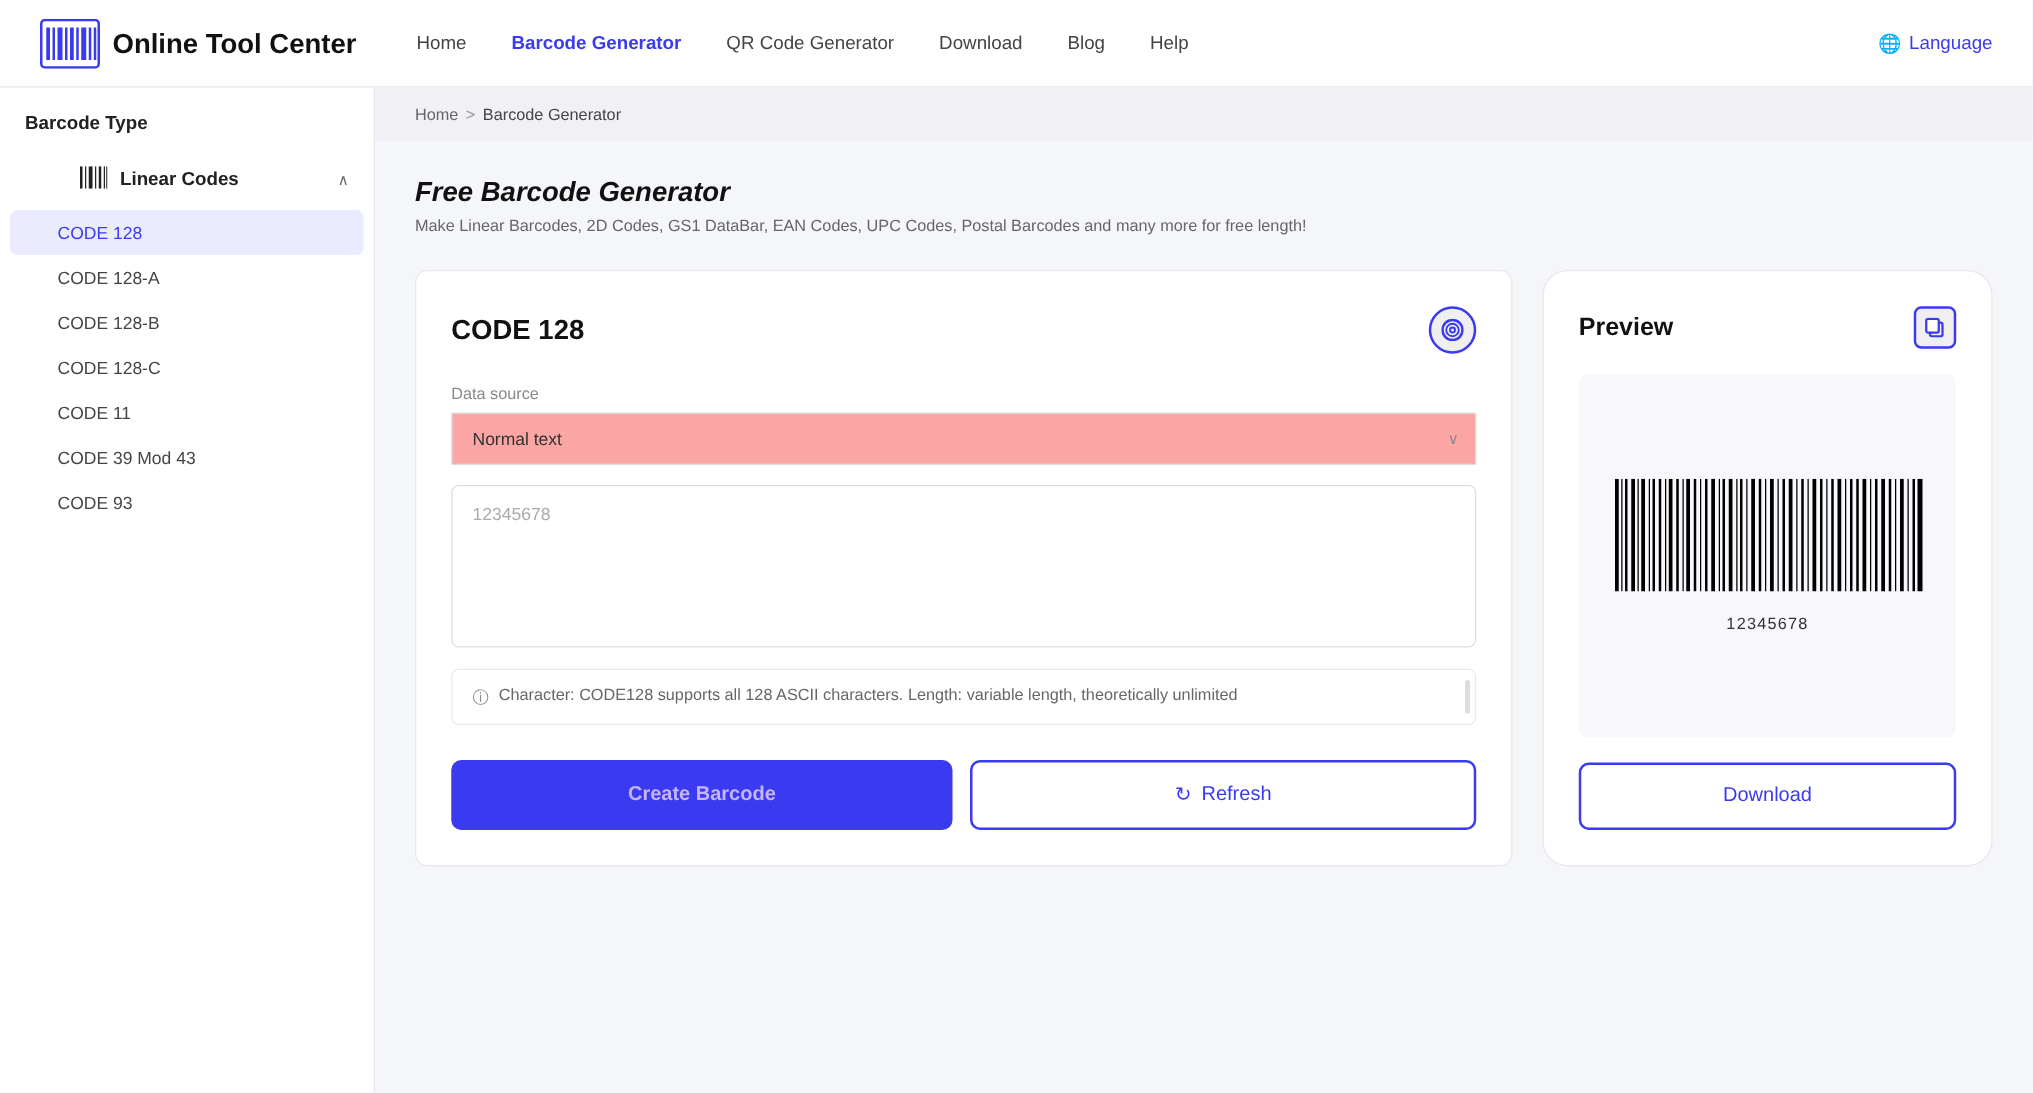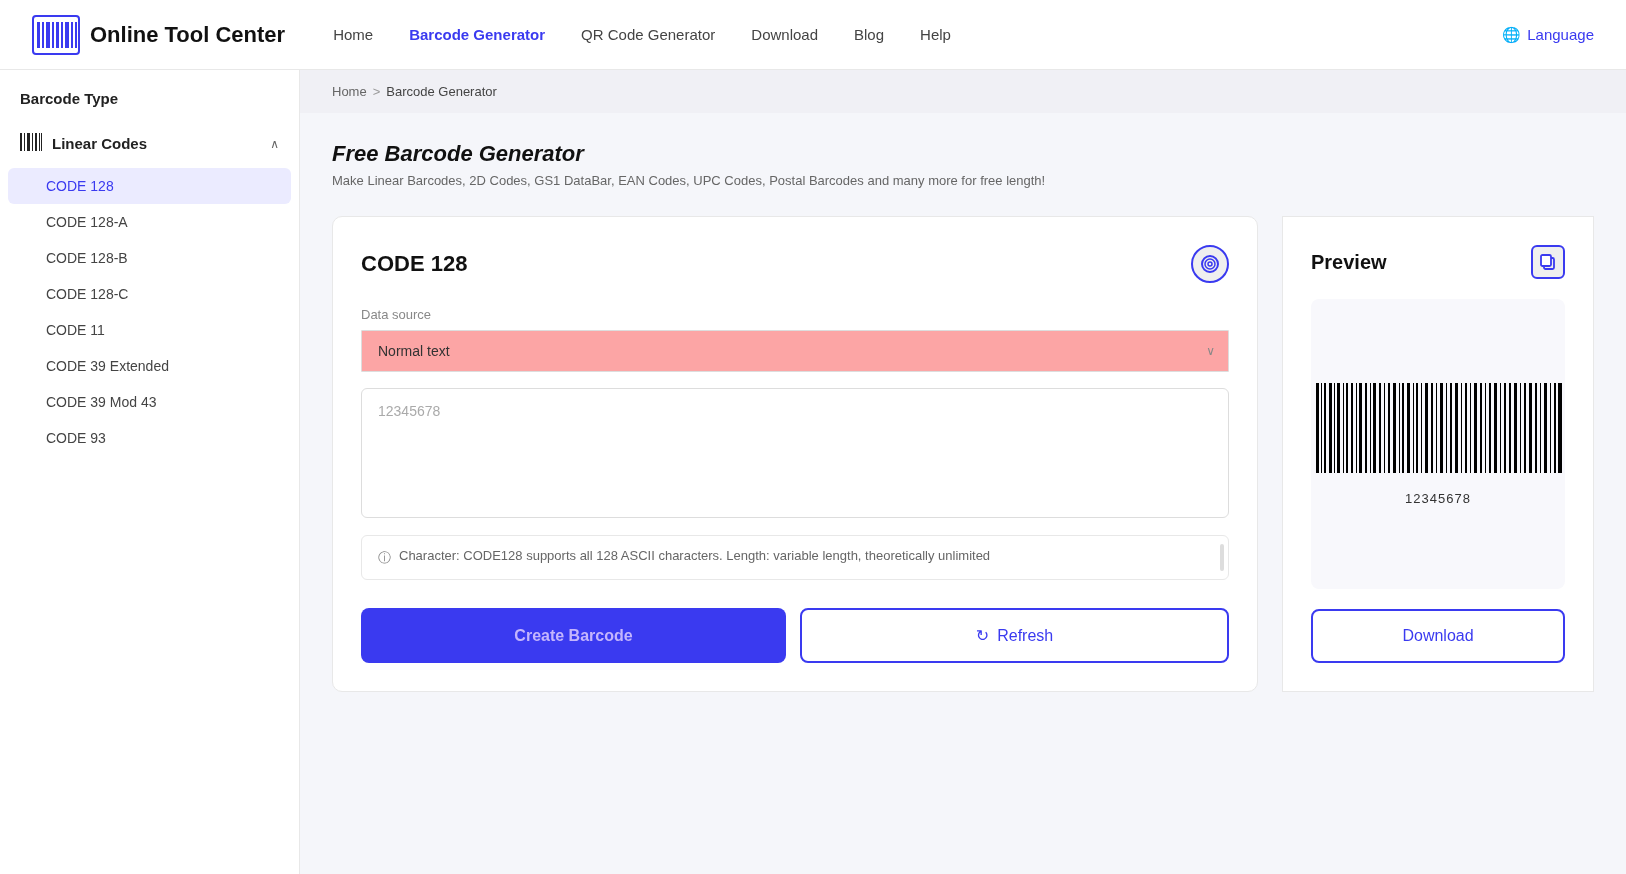--- a/index.html
+++ b/index.html
@@ -20,21 +20,21 @@
     .nav-lang { display: flex; align-items: center; gap: 6px; color: #3a3af0; font-size: 15px; cursor: pointer; margin-left: auto; }
 
     
     .layout { display: flex; min-height: calc(100vh - 70px); }
 
     
     .sidebar { width: 300px; background: #fff; border-right: 1px solid #e8e8e8; padding: 20px 0; flex-shrink: 0; }
     .sidebar-title { font-size: 15px; font-weight: 600; color: #222; padding: 0 20px 16px; }
     .sidebar-section-header {
       display: flex; align-items: center; gap: 24px;
-      padding: 10px 20px; cursor: pointer; justify-content: space-between;
+      padding: 10px 20px; cursor: pointer; justify-content: space-between; margin-left: 44px;
     }
     .sidebar-section-header-left { display: flex; align-items: center; gap: 10px; }
     .sidebar-section-icon { color: #333; }
     .sidebar-section-label { font-size: 15px; font-weight: 600; color: #222; }
     .sidebar-chevron { color: #666; font-size: 12px; }
     .sidebar-items { padding: 4px 0; }
     .sidebar-item {
       padding: 10px 20px 10px 46px;
       font-size: 14px; color: #444; cursor: pointer;
     }
@@ -99,22 +99,22 @@
       cursor: pointer;
     }
     .btn-secondary {
       flex: 1; padding: 16px; background: #fff; color: #3a3af0;
       border: 2px solid #3a3af0; border-radius: 8px; font-size: 16px; font-weight: 500;
       cursor: pointer; display: flex; align-items: center; justify-content: center; gap: 8px;
     }
 
     
     .preview-card {
-      background: #fff; border-radius: 0; border: 1px solid #e8e8e8;
-      padding: 28px; width: 312px; flex-shrink: 0; display: flex; flex-direction: column;
+      background: #fff; border-radius: 20px; border: 1px solid #e8e8e8;
+      padding: 28px; width: 360px; flex-shrink: 0; display: flex; flex-direction: column;
     }
     .preview-header { display: flex; align-items: center; justify-content: space-between; margin-bottom: 20px; }
     .preview-title { font-size: 20px; font-weight: 600; color: #111; }
     .copy-icon-btn { width: 34px; height: 34px; border: 2px solid #3a3af0; border-radius: 6px; display: flex; align-items: center; justify-content: center; cursor: pointer; color: #3a3af0; }
 
     .barcode-area {
       flex: 1; background: #f8f8fc; border-radius: 8px;
       display: flex; flex-direction: column; align-items: center; justify-content: center;
       min-height: 240px; padding: 20px;
     }
@@ -184,21 +184,20 @@
       </div>
       <span class="sidebar-chevron">∧</span>
     </div>
 
     <div class="sidebar-items">
       <div class="sidebar-item active">CODE 128</div>
       <div class="sidebar-item">CODE 128-A</div>
       <div class="sidebar-item">CODE 128-B</div>
       <div class="sidebar-item">CODE 128-C</div>
       <div class="sidebar-item">CODE 11</div>
-      <div class="sidebar-item">CODE 39 Extended</div>
       <div class="sidebar-item">CODE 39 Mod 43</div>
       <div class="sidebar-item">CODE 93</div>
     </div>
   </aside>
 
   <main class="main">
     <div class="breadcrumb-bar">
       <span class="breadcrumb-link">Home</span>
       <span class="breadcrumb-sep">&gt;</span>
       <span class="breadcrumb-current">Barcode Generator</span>

